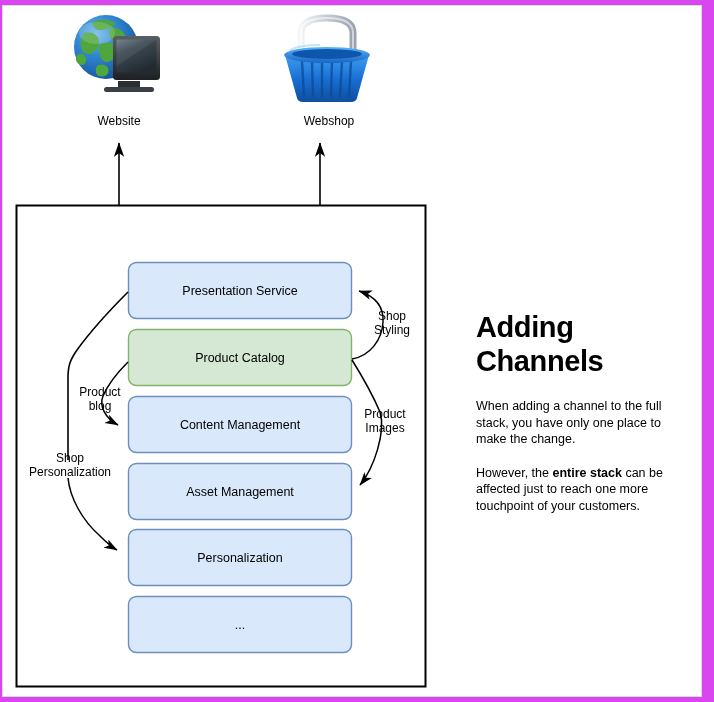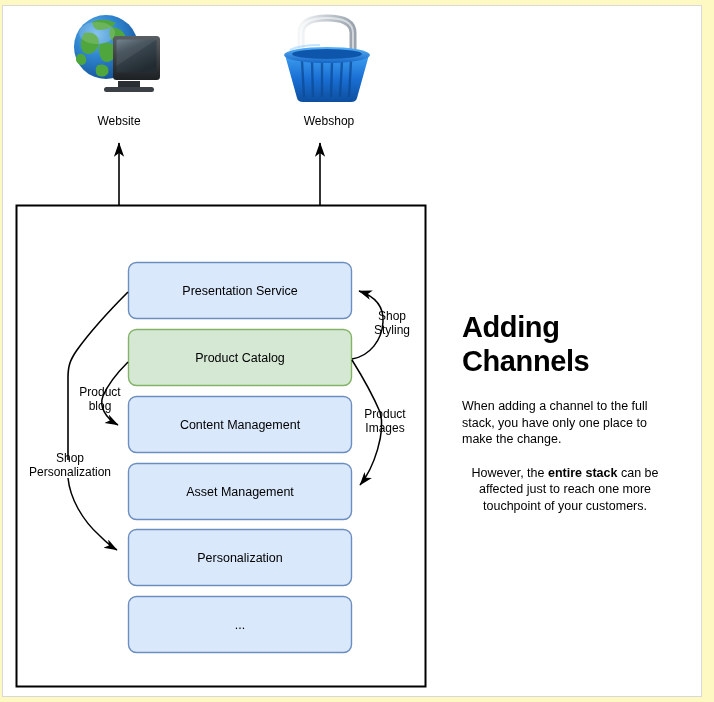--- a/index.html
+++ b/index.html
@@ -9,21 +9,21 @@
     background: #ffffff;
   }
   body {
     font-family: "Liberation Sans", sans-serif;
     -webkit-font-smoothing: antialiased;
   }
   #page {
     position: relative;
     width: 714px;
     height: 702px;
-    background: #fef9c3;
+    background: #d946ef;
     overflow: hidden;
   }
   
   #page-frame {
     position: absolute;
     left: 2px;
     top: 5px;
     width: 700px;
     height: 692px;
     border: 1px solid #d9d9d9;
@@ -53,42 +53,42 @@
   }
   .edge-label {
     font-family: "Liberation Sans", sans-serif;
     font-size: 12px;
     fill: #000000;
     text-anchor: middle;
   }
   
   #text-panel {
     position: absolute;
-    left: 462px;
+    left: 476px;
     top: 310px;
     width: 206px;
   }
   #panel-heading {
     font-family: "Liberation Sans", sans-serif;
     font-size: 29px;
     font-weight: bold;
     line-height: 34px;
     letter-spacing: -0.4px;
     color: #000000;
     margin: 0 0 20px 0;
     white-space: pre-line;
   }
   .panel-para {
     font-family: "Liberation Sans", sans-serif;
     font-size: 12.5px;
     line-height: 16.5px;
     color: #000000;
     margin: 10px 0 17px 0;
   }
-  .panel-para:last-child { margin-bottom: 0; text-align: center; }
+  .panel-para:last-child { margin-bottom: 0; }
   .panel-para b { font-weight: bold; }
 </style>
 </head>
 <body>
 
 <div id="page">
 
   <div id="page-frame"></div>
 
   <svg id="diagram-svg" viewBox="0 0 714 702">

